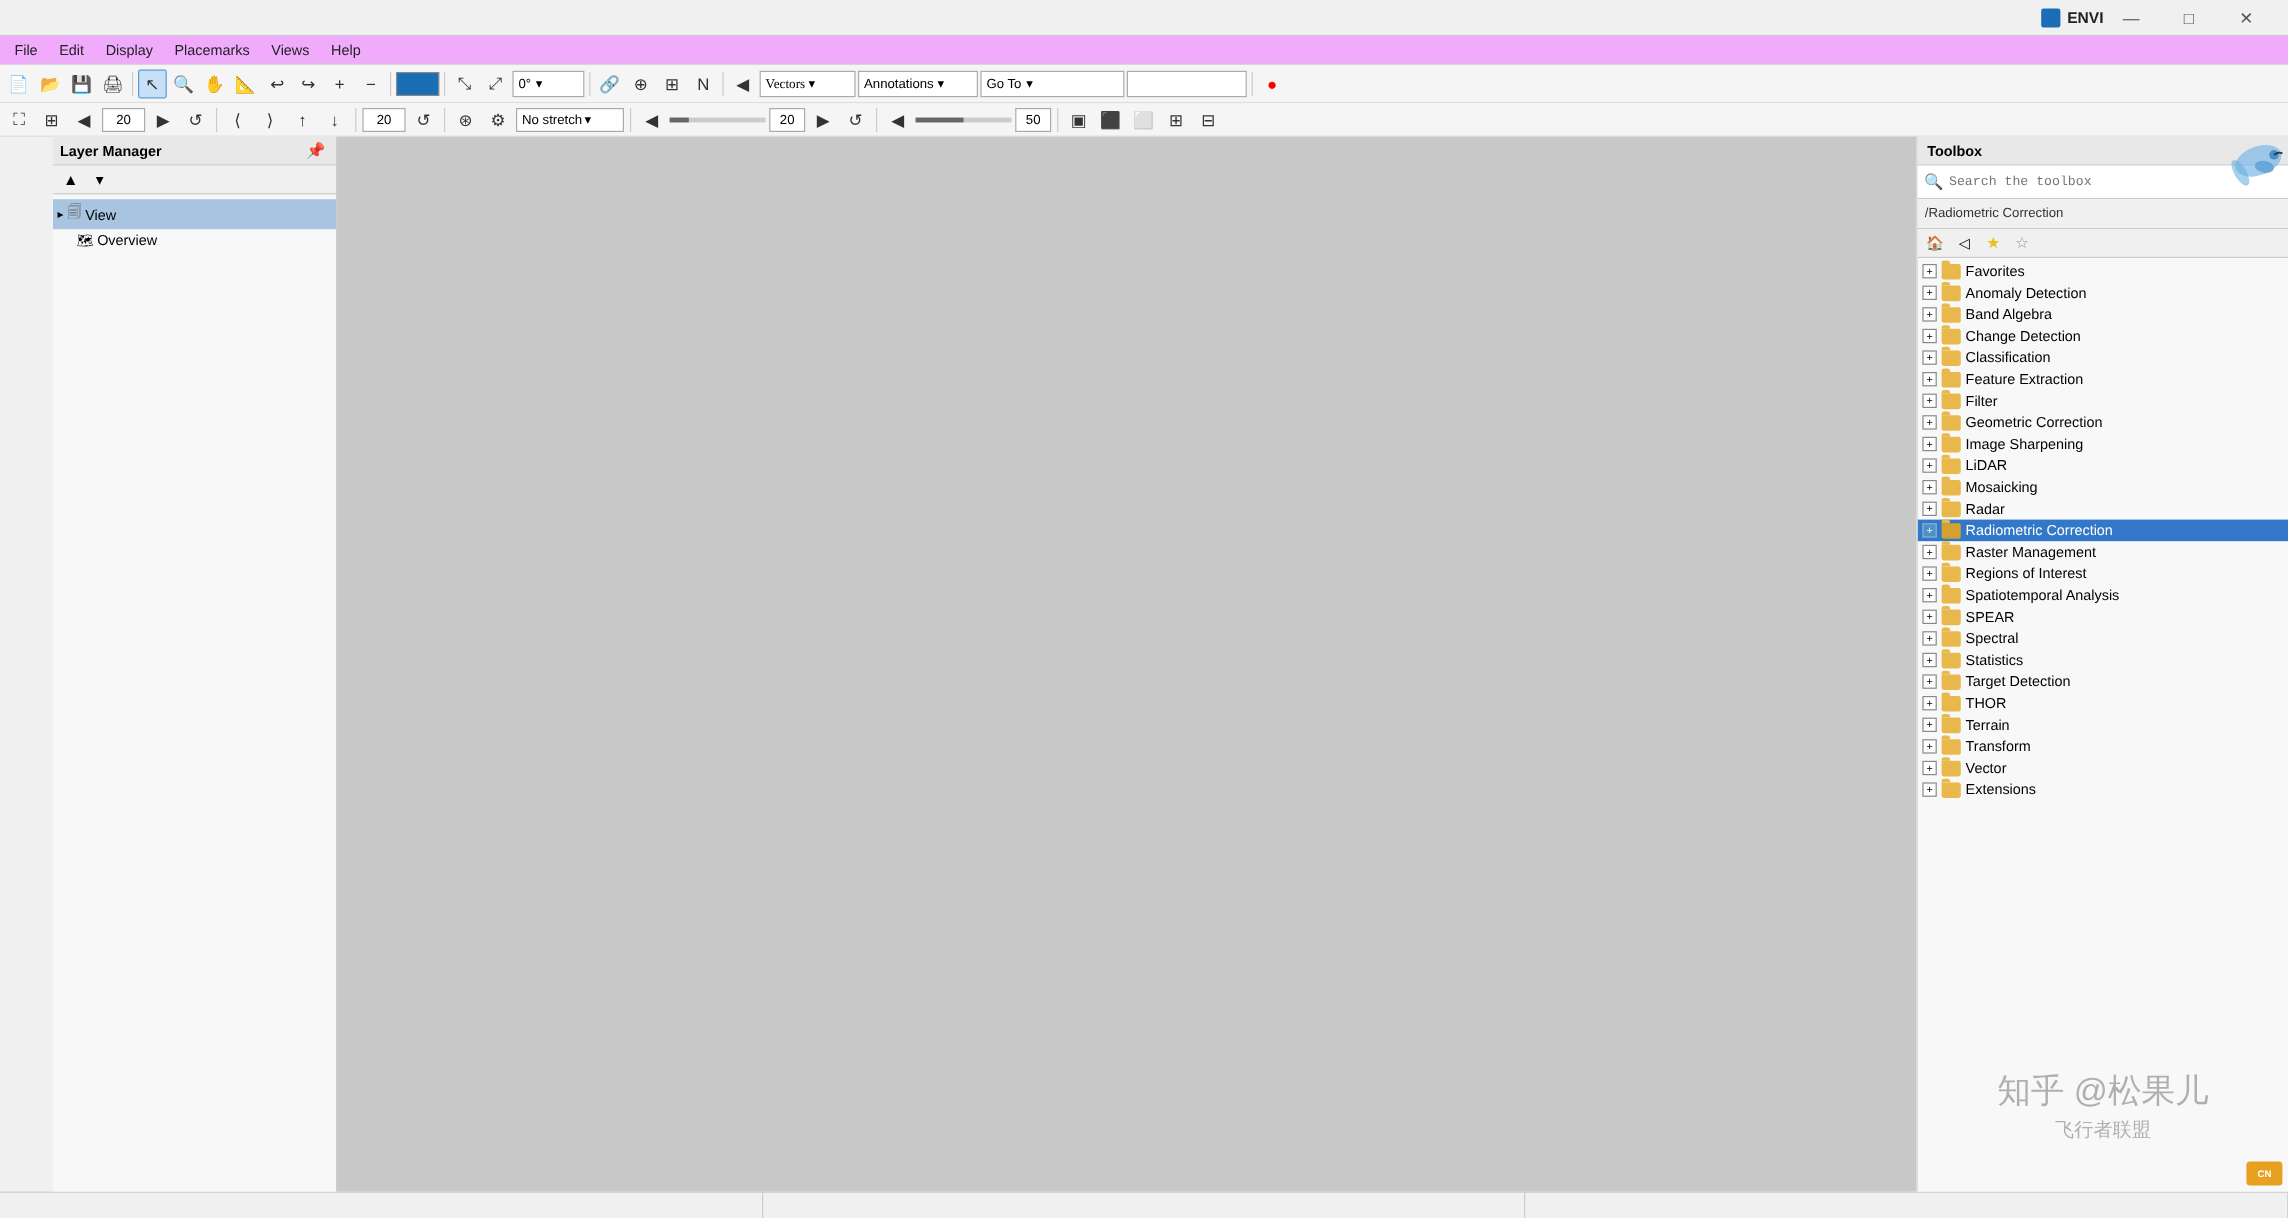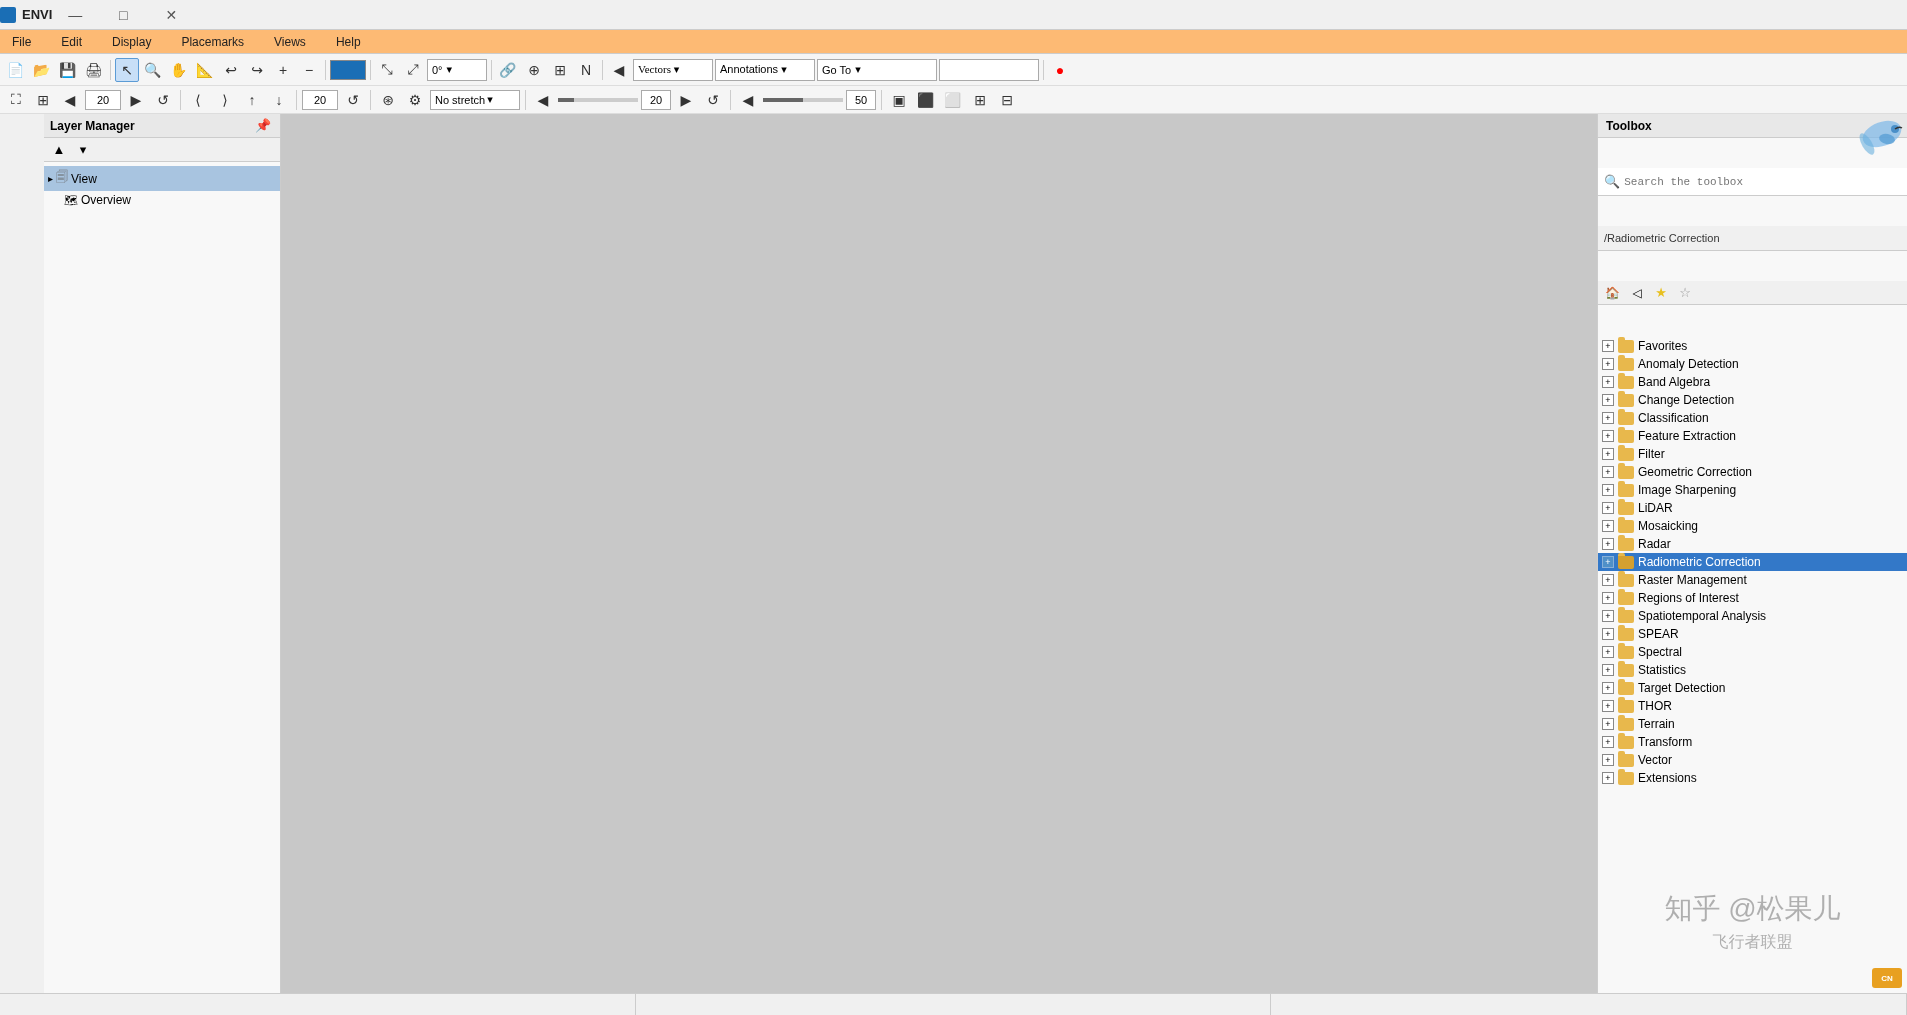--- a/index.html
+++ b/index.html
@@ -12,23 +12,23 @@
       overflow: hidden;
       user-select: none;
     }
 
     
     #title-bar {
       height: 30px;
       background: #f0f0f0;
       display: flex;
       align-items: center;
-      padding: 0 0;
-      border-bottom: 1px solid #ccc;
-      justify-content: flex-start;
+      padding: 0 12px;
+      border-bottom: 1px solid #ccc;
+      justify-content: flex-end;
     }
     #title-bar-left {
       display: flex;
       align-items: center;
       gap: 6px;
     }
     #title-bar-left span {
       font-size: 13px;
       font-weight: 600;
       color: #222;
@@ -52,26 +52,26 @@
       font-size: 14px;
       color: #555;
       display: flex;
       align-items: center;
       justify-content: center;
     }
 
     
     #menu-bar {
       height: 24px;
-      background: #fdba74;
+      background: #f0abfc;
       display: flex;
       align-items: center;
       padding: 0 4px;
       border-bottom: 1px solid #ccc;
-      gap: 14px;
+      gap: 2px;
     }
     .menu-item {
       padding: 2px 8px;
       cursor: pointer;
       font-size: 12px;
       color: #222;
     }
 
     
     #toolbar1 {
@@ -508,21 +508,21 @@
         <span style="font-size:11px;">🗺</span>
         <span>Overview</span>
       </div>
     </div>
   </div>
 
   <div id="canvas-area">
     
   </div>
 
-  <div id="right-panel" style="position:relative;gap:30px;">
+  <div id="right-panel" style="position:relative;">
 
     <div id="bird-logo">
       <svg viewBox="0 0 80 60" width="80" height="60">
 
         <ellipse cx="55" cy="20" rx="20" ry="12" fill="#7cb8e8" opacity="0.7" transform="rotate(-20,55,20)"></ellipse>
         <ellipse cx="60" cy="25" rx="8" ry="5" fill="#5a9fd4" opacity="0.8" transform="rotate(10,60,25)"></ellipse>
         <ellipse cx="40" cy="30" rx="5" ry="12" fill="#6ab0de" opacity="0.6" transform="rotate(-30,40,30)"></ellipse>
         <circle cx="68" cy="15" r="4" fill="#4a8fc8"></circle>
         <path d="M68 15 Q72 12 75 14" stroke="#333" stroke-width="1.5" fill="none"></path>
       </svg>

